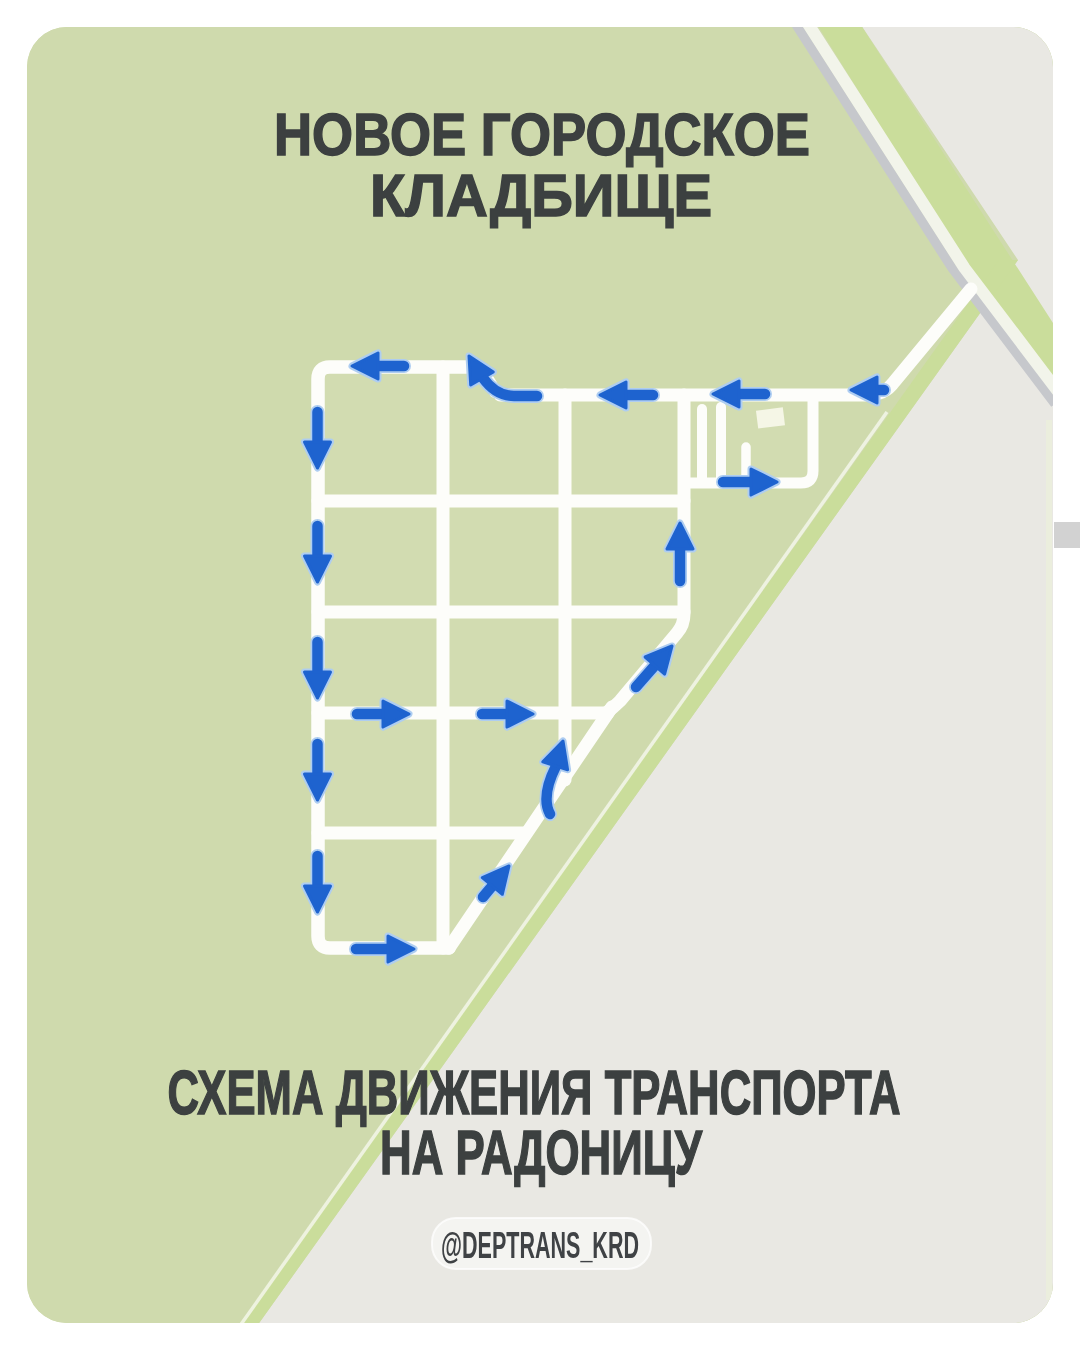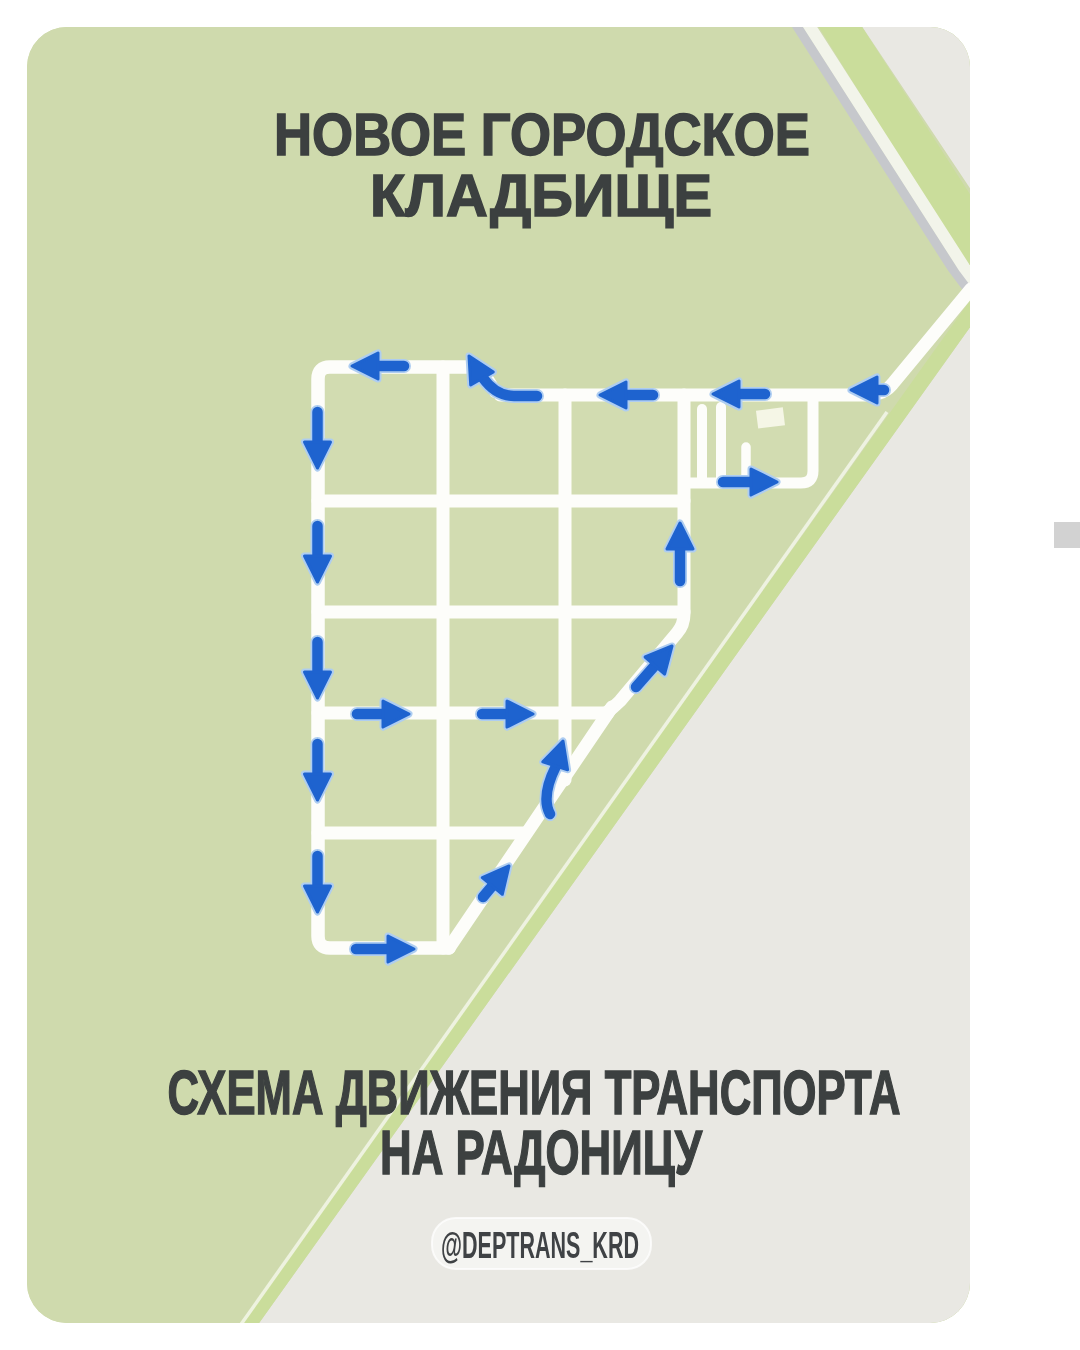--- a/index.html
+++ b/index.html
@@ -1,18 +1,18 @@
 <!DOCTYPE html>
 <html><head>
 <meta charset="utf-8">
 <style>
   html,body{margin:0;padding:0;}
   body{width:1080px;height:1350px;background:#ffffff;position:relative;overflow:hidden;
        font-family:"Liberation Sans", sans-serif;}
-  .card{position:absolute;left:27px;top:27px;width:943px;height:1296px;border-radius:40px;
+  .card{position:absolute;left:27px;top:27px;width:1026px;height:1296px;border-radius:40px;
         overflow:hidden;background:#cfdaad;}
   .card svg{position:absolute;left:-27px;top:-27px;}
   .edgeblock{position:absolute;left:1054px;top:522px;width:26px;height:26px;background:#d2d2d2;}
 </style>
 </head>
 <body>
 <div class="card">
 <svg width="1080" height="1350" viewBox="0 0 1080 1350">
 
   <rect x="0" y="0" width="1080" height="1350" fill="#cfdaad"></rect>

